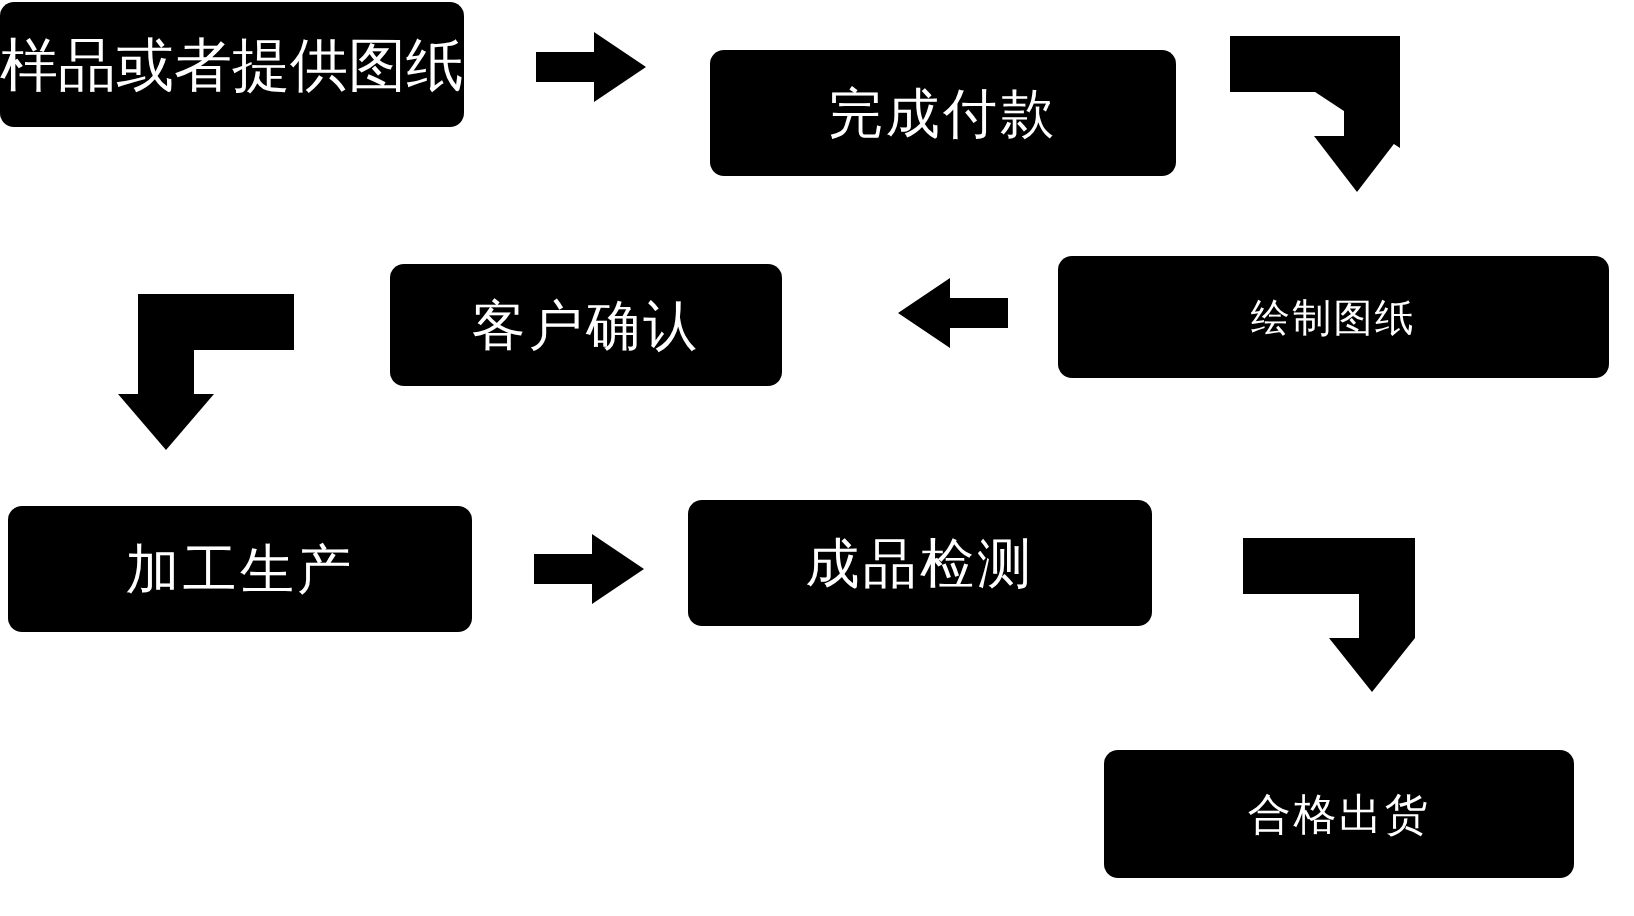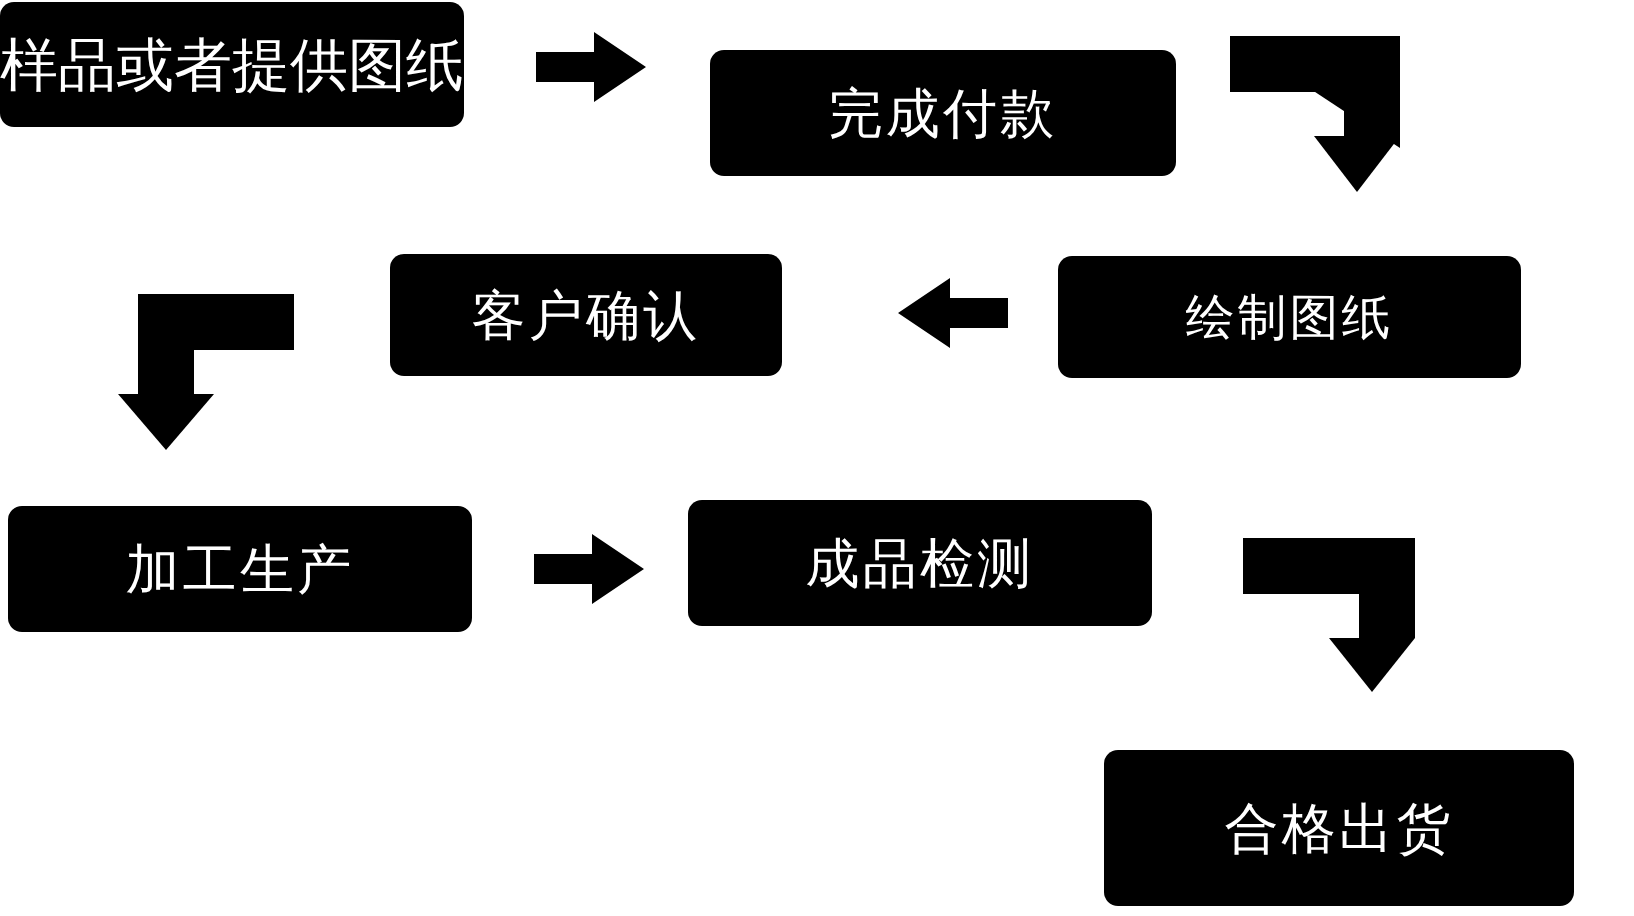--- a/index.html
+++ b/index.html
@@ -35,25 +35,25 @@
     line-height: 1;
     user-select: none;
   }
   .node-label {
     display: block;
     text-align: center;
   }
   
   #node-sample      { left: 0px;    top: 2px;   width: 464px; height: 125px; font-size: 58px; letter-spacing: 0.00em; }
   #node-payment     { left: 710px;  top: 2px;   width: 466px; height: 126px; font-size: 54px; margin-top: 48px; }
-  #node-drawing     { left: 1058px; top: 256px; width: 463px; height: 122px; font-size: 49px; }
-  #node-confirm     { left: 390px;  top: 254px; width: 392px; height: 122px; font-size: 54px; }
+  #node-drawing     { left: 1058px; top: 256px; width: 551px; height: 122px; font-size: 39px; }
+  #node-confirm     { left: 390px;  top: 264px; width: 392px; height: 122px; font-size: 54px; }
   #node-production  { left: 8px;    top: 506px; width: 464px; height: 126px; font-size: 54px; }
   #node-inspection  { left: 688px;  top: 500px; width: 464px; height: 126px; font-size: 54px; justify-content: center; }
-  #node-shipping    { left: 1104px; top: 750px; width: 470px; height: 156px; font-size: 54px; }
+  #node-shipping    { left: 1104px; top: 750px; width: 470px; height: 128px; font-size: 43px; }
 
   
   .arrow {
     position: absolute;
   }
   .arrow svg {
     display: block;
     overflow: visible;
   }
   .arrow svg path, .arrow svg polygon {

